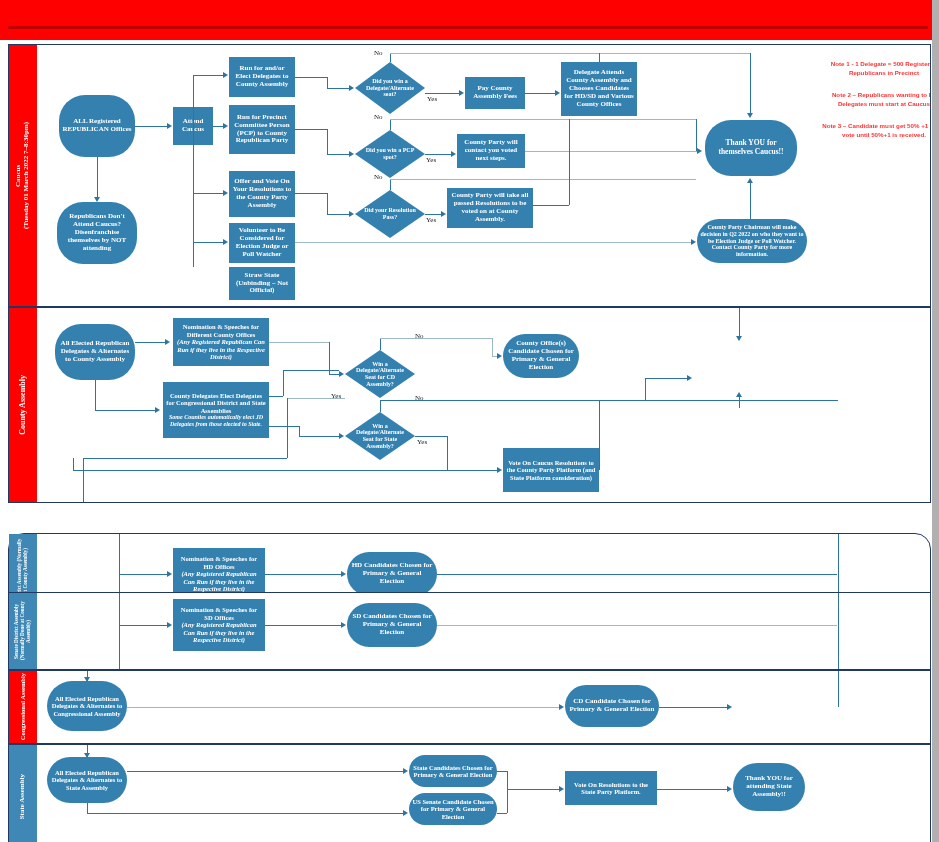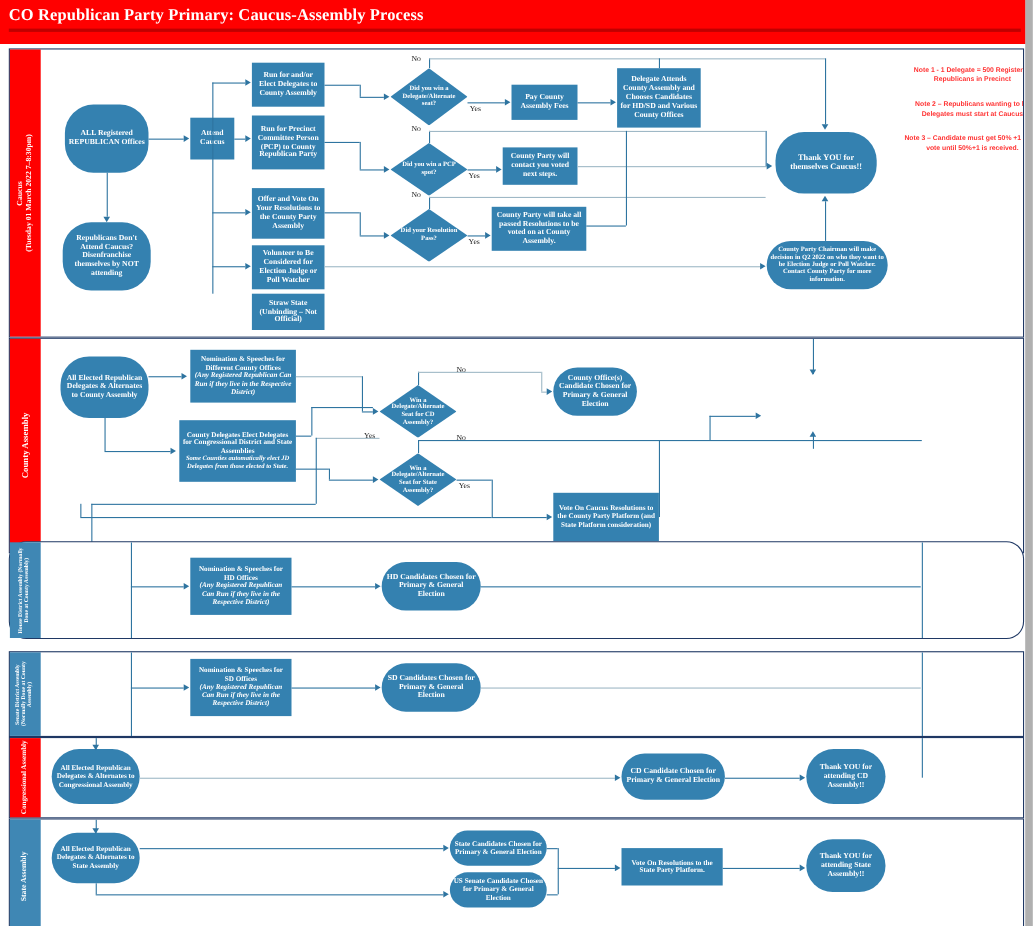--- a/index.html
+++ b/index.html
@@ -86,21 +86,20 @@
     font-family:"Liberation Sans", sans-serif;font-size:6.2px;
     line-height:1.5;font-weight:bold;width:130px;
   }
 </style>
 </head>
 <body>
 
 <div id="page">
 
   <div class="hdr-band"></div>
-  <div class="hdr-title">CO Republican Party Primary: Caucus-Assembly Process</div>
   <div class="hdr-rule"></div>
 
   <div class="lane lane-red" style="top:44px;width:923px;height:263px;">
     <div class="lane-label">
       <span style="font-size:7px;">
         <span>Caucus</span><br>
         <span>(Tuesday 01 March 2022 7–8:30pm)</span>
       </span>
     </div>
     <div class="lane-body">
@@ -295,21 +294,21 @@
       <div class="ln ln-h" style="left:608px;top:70px;width:42px;"></div>
       <div class="ln ln-v" style="left:608px;top:70px;height:22px;"></div>
       <div class="arw arw-r" style="left:650px;top:67px;"></div>
       <div class="ln ln-v" style="left:702px;top:0px;height:32px;"></div>
       <div class="arw arw-d" style="left:699px;top:28px;"></div>
       <div class="ln ln-v" style="left:702px;top:88px;height:12px;"></div>
       <div class="arw arw-u" style="left:699px;top:84px;"></div>
     </div>
   </div>
 
-  <div class="lane lane-blue" style="top:492px;width:923px;height:89px;border-radius:16px;">
+  <div class="lane lane-blue" style="top:533px;width:923px;height:89px;border-radius:16px;">
     <div class="lane-label">
       <span style="font-size:5.2px;">House District Assembly (Normally Done at County Assembly)</span>
     </div>
     <div class="lane-body">
       <div class="node rect" style="left:136px;top:14px;width:92px;height:52px;font-size:6.5px;flex-direction:column;">
         <span>Nomination &amp; Speeches for HD Offices</span>
         <span class="ital">(Any Registered Republican Can Run if they live in the Respective District)</span>
       </div>
       <div class="node stadium" style="left:310px;top:18px;width:90px;height:44px;font-size:7px;">HD Candidates Chosen for Primary &amp; General Election</div>
 
@@ -344,21 +343,20 @@
     </div>
   </div>
 
   <div class="lane lane-red" style="top:670px;width:923px;height:74px;">
     <div class="lane-label">
       <span style="font-size:6.5px;">Congressional Assembly</span>
     </div>
     <div class="lane-body">
       <div class="node stadium" style="left:10px;top:10px;width:80px;height:50px;font-size:6.5px;">All Elected Republican Delegates &amp; Alternates to Congressional Assembly</div>
       <div class="node stadium" style="left:528px;top:14px;width:94px;height:42px;font-size:7px;">CD Candidate Chosen for Primary &amp; General Election</div>
-      <div class="node stadium" style="left:696px;top:10px;width:72px;height:50px;font-size:7px;">Thank YOU for attending CD Assembly!!</div>
 
       <div class="ln ln-v" style="left:50px;top:0px;height:10px;"></div>
       <div class="arw arw-d" style="left:47px;top:6px;"></div>
       <div class="ln ln-h ln-gray" style="left:90px;top:36px;width:432px;"></div>
       <div class="arw arw-r" style="left:522px;top:33px;"></div>
       <div class="ln ln-h" style="left:622px;top:36px;width:68px;"></div>
       <div class="arw arw-r" style="left:690px;top:33px;"></div>
       <div class="ln ln-v" style="left:801px;top:0px;height:36px;"></div>
     </div>
   </div>

